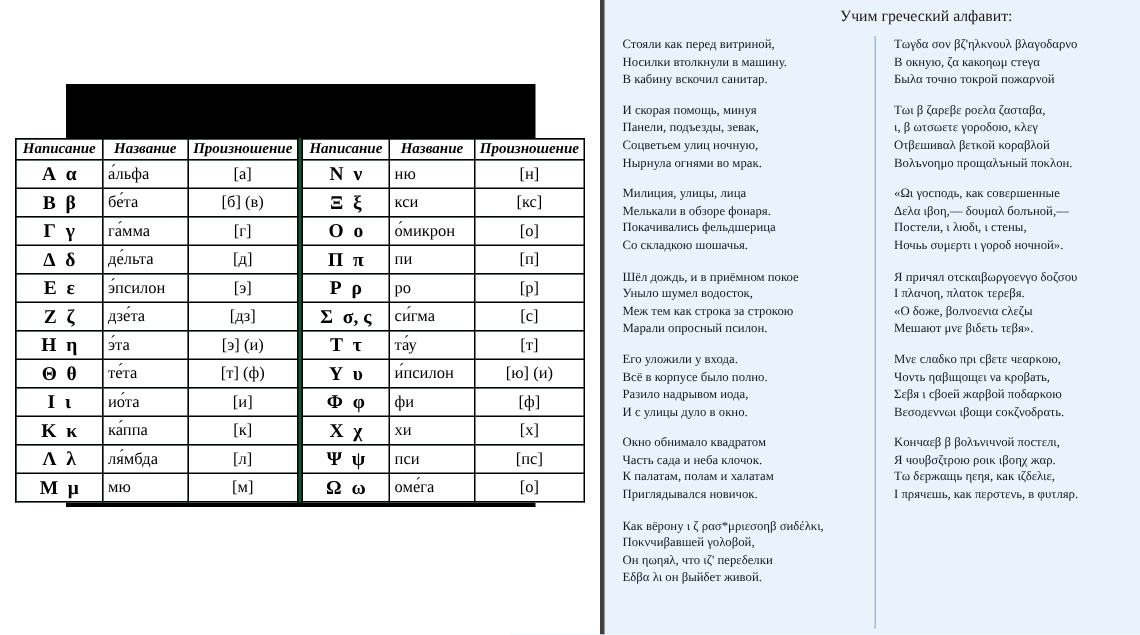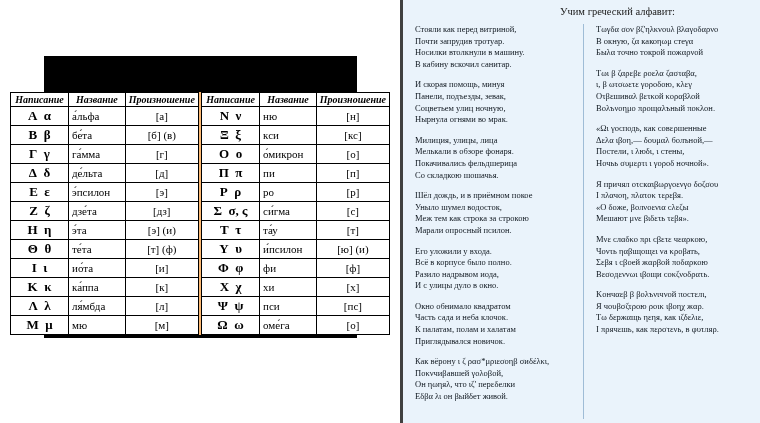--- a/index.html
+++ b/index.html
@@ -31,21 +31,21 @@
     letter-spacing:.3px;
   }
   .table-wrap{
     position:absolute;left:10px;top:92px;width:380px;
   }
   table.greek{
     border-collapse:collapse;
     font-family:"Liberation Serif", serif;
     font-size:10.5px;
     color:#000;
-    background:#fdba74;
+    background:#14532d;
   }
   table.greek td,table.greek th{
     border:1px solid #000;
     padding:1px 3px;
     vertical-align:middle;
     background:#ffffff;
     white-space:nowrap;
   }
   table.greek th{
     font-style:italic;font-weight:bold;font-size:10px;
@@ -231,21 +231,20 @@
       </table>
     </div>
   </div>
 
   <div class="right">
     <div class="poem-title">Учим греческий алфавит:</div>
     <div class="poem-cols">
       <div class="poem-col first" id="poem-col-1">
           <div class="stanza">
             <div>Стояли как перед витриной,</div>
-            <div>Почти запрудив тротуар.</div>
             <div>Носилки втолкнули в машину.</div>
             <div>В кабину вскочил санитар.</div>
           </div>
           <div class="stanza">
             <div>И скорая помощь, минуя</div>
             <div>Панели, подъезды, зевак,</div>
             <div>Соцветьем улиц ночную,</div>
             <div>Нырнула огнями во мрак.</div>
           </div>
           <div class="stanza">

